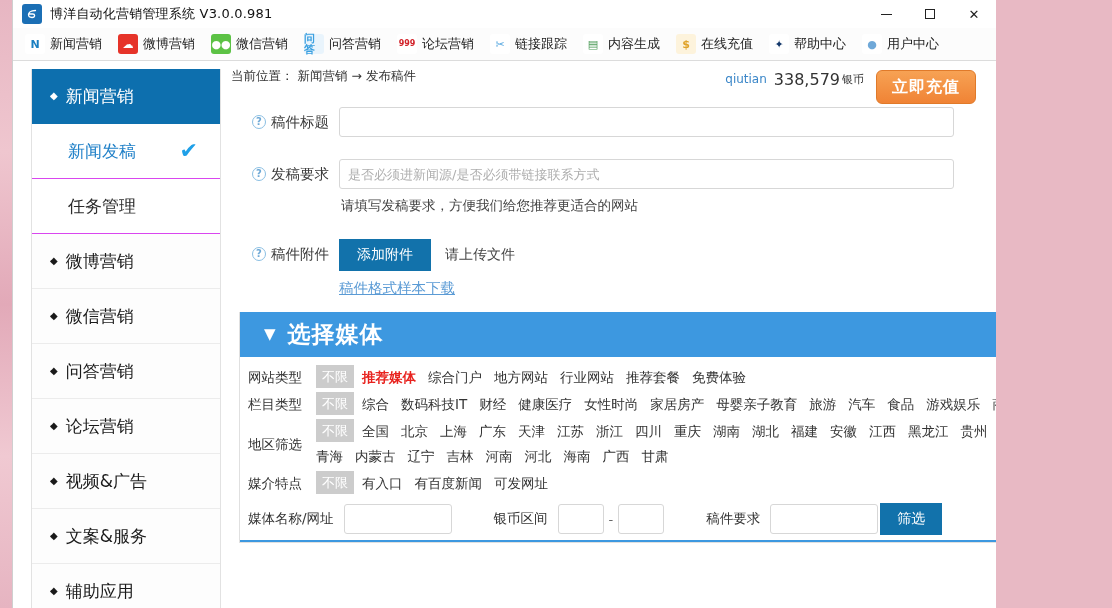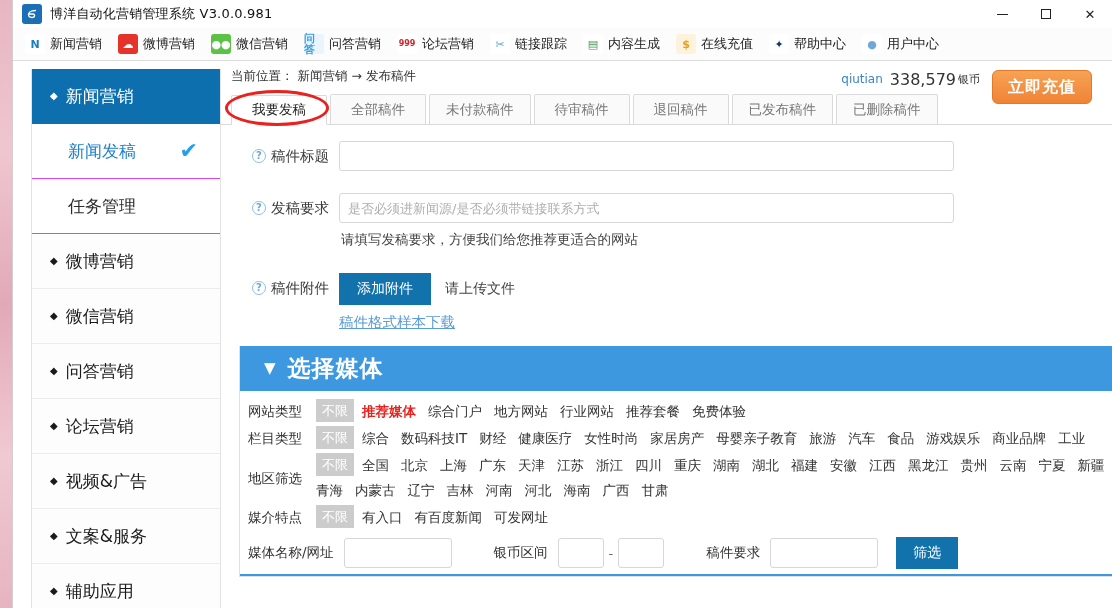--- a/index.html
+++ b/index.html
@@ -9,21 +9,21 @@
     overflow: hidden;
     font-family: "DejaVu Sans", "Liberation Sans", sans-serif;
     background: #e8b9c4;
   }
   
   #desktop-strip {
     position: absolute; left: 0; top: 0; width: 12px; height: 608px;
     background: linear-gradient(180deg,#e7b6c2 0%, #efc6cf 25%, #e2a9b8 50%, #f0c9d2 75%, #e6b4c1 100%);
   }
   #app-window {
-    position: absolute; left: 12px; top: 0; width: 1100px; height: 608px;
+    position: absolute; left: 12px; top: 0; width: 984px; height: 608px;
     background: #1d4ed8;
     border-left: 1px solid #cfcfcf;
     overflow: hidden;
   }
   
   #title-bar {
     height: 28px; display: flex; align-items: center;
     background: #ffffff; position: relative;
   }
   #app-logo {
@@ -188,21 +188,21 @@
     display: flex; align-items: center; height: 44px;
     padding-left: 8px; border-bottom: 2px solid #3d98e0;
   }
   .srch-label { font-size: 13.5px; color: #333; margin-right: 10px; white-space: nowrap; }
   #media-name-input { width: 108px; }
   .coin-input { width: 46px; }
   #coin-dash { margin: 0 5px; color: #666; font-size: 13px; }
   #req-filter-input { width: 108px; }
   #filter-btn {
     width: 62px; height: 32px; background: #1272ab; color: #fff;
-    font-size: 14px; border: none; margin-left: 18px;
+    font-size: 14px; border: none; margin-left: 2px;
     display: flex; align-items: center; justify-content: center;
   }
   .spacer-lg { width: 42px; }
 </style>
 </head>
 <body>
 
 <div id="desktop-strip"></div>
 
 <div id="app-window">
@@ -322,44 +322,20 @@
       <div id="breadcrumb-row">
         <div id="breadcrumb">当前位置： 新闻营销 → 发布稿件</div>
         <div id="account-area">
           <span id="user-name">qiutian</span>
           <span id="coin-amount">338,579</span>
           <span id="coin-unit">银币</span>
           <button id="recharge-btn">立即充值</button>
         </div>
       </div>
 
-      <div id="tab-strip">
-        <div id="tab-annotation"></div>
-      <div class="tab active">
-            <span>我要发稿</span>
-          </div>
-          <div class="tab">
-            <span>全部稿件</span>
-          </div>
-          <div class="tab">
-            <span>未付款稿件</span>
-          </div>
-          <div class="tab">
-            <span>待审稿件</span>
-          </div>
-          <div class="tab">
-            <span>退回稿件</span>
-          </div>
-          <div class="tab">
-            <span>已发布稿件</span>
-          </div>
-          <div class="tab">
-            <span>已删除稿件</span>
-          </div>
-        </div>
 
       <div id="form-area">
 
         <div class="form-row">
           <div class="form-label">
             <span class="help-icon">?</span>
             <span>稿件标题</span>
           </div>
           <input class="text-input" id="title-input" type="text" value="" style="">
         </div>

